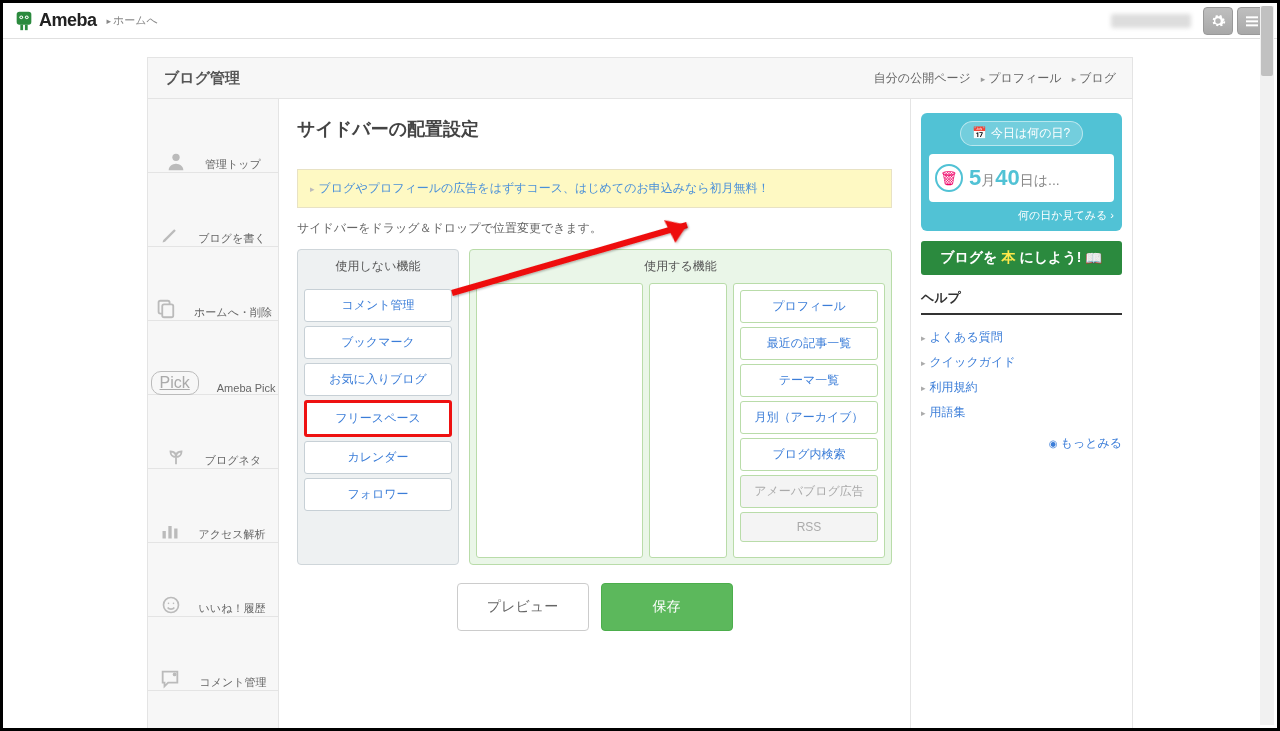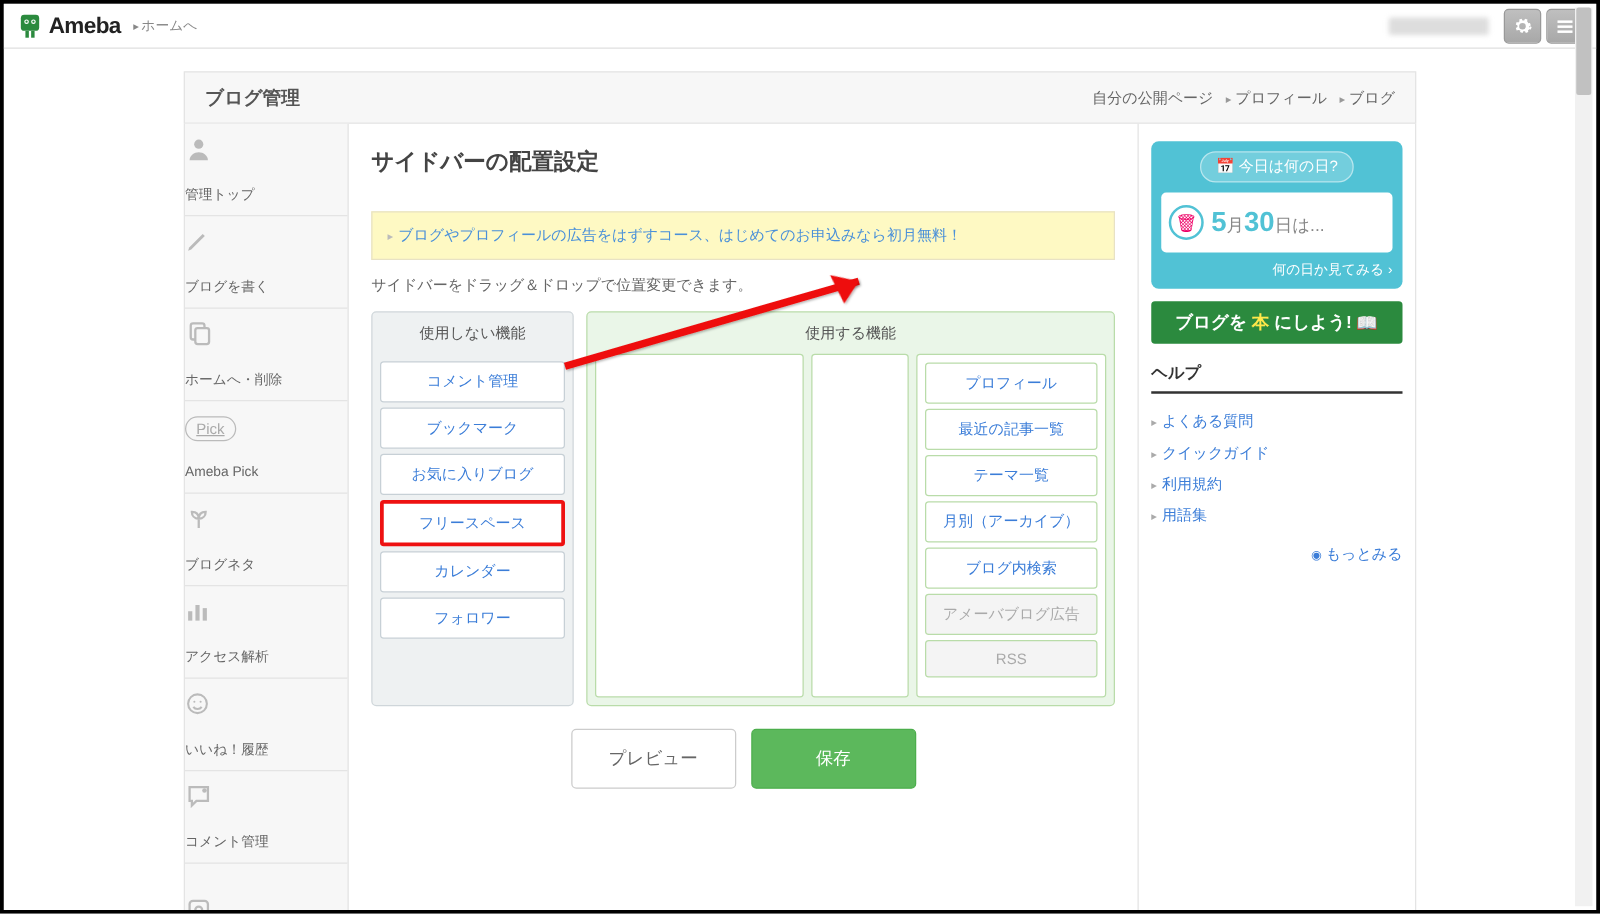--- a/index.html
+++ b/index.html
@@ -25,23 +25,23 @@
 .page-title { font-size: 15px; font-weight: bold; color: #555; }
 .bc-wrap { flex: 1; display: flex; justify-content: flex-end; gap: 10px; font-size: 12px; color: #666; }
 .bc-item { color: #666; }
 .bc-item::before { content: "▸"; font-size: 9px; margin-right: 3px; color: #999; }
 .bc-item.first::before { content: ""; margin: 0; }
 
 .body-row { display: flex; border: 1px solid #e4e4e4; border-top: none; }
 
 
 .sidenav { width: 131px; background: #f7f7f7; border-right: 1px solid #e4e4e4; }
-.sn-item { height: 74px; border-bottom: 1px solid #e4e4e4; display: flex; flex-direction: column; align-items: flex-start; justify-content: center; gap: 18px; color: #666; font-size: 11px; }
+.sn-item { height: 74px; border-bottom: 1px solid #e4e4e4; display: flex; flex-direction: row; align-items: flex-end; justify-content: center; gap: 18px; color: #666; font-size: 11px; }
 .sn-icon { height: 22px; display: flex; align-items: center; justify-content: center; color: #bbb; }
-.sn-pick { border: 1.5px solid #bbb; border-radius: 10px; padding: 2px 8px; font-size: 12px; color: #aaa; text-decoration: underline; }
+.sn-pick { border: 1.5px solid #bbb; border-radius: 10px; padding: 2px 8px; font-size: 16px; color: #aaa; text-decoration: underline; }
 
 
 .main { flex: 1; padding: 18px 18px 30px; position: relative; }
 .main-title { font-size: 18px; font-weight: bold; color: #444; margin-bottom: 28px; }
 .notice { background: #fef9c3; border: 1px solid #e8e2c4; padding: 10px 12px; font-size: 12px; color: #4a90d9; margin-bottom: 12px; }
 .notice::before { content: "▸"; font-size: 9px; color: #bbb; margin-right: 4px; }
 .hint { font-size: 12px; color: #666; margin-bottom: 12px; }
 
 .dnd-row { display: flex; gap: 10px; }
 .panel { border-radius: 4px; }
@@ -270,21 +270,21 @@
         </div>
 
         <div class="watermark">BEST  FRIEND</div>
       </div>
 
       <div class="rightcol">
         <div class="promo1">
           <div class="promo1-top"><span>📅</span> <span>今日は何の日?</span></div>
           <div class="promo1-mid">
             <span class="trash-ic">🗑</span>
-            <span class="promo1-date"><span>5</span><small>月</small><span>30</span><small>日</small><small>は...</small></span>
+            <span class="promo1-date"><span>5</span><small>月</small><span>40</span><small>日</small><small>は...</small></span>
           </div>
           <div class="promo1-link"><span>何の日か見てみる</span> ›</div>
         </div>
         <div class="promo2">
           <span>ブログを</span>
             <span class="accent">本</span>
             <span>にしよう!</span>
           <span>📖</span>
         </div>
         <div class="help-title">ヘルプ</div>

